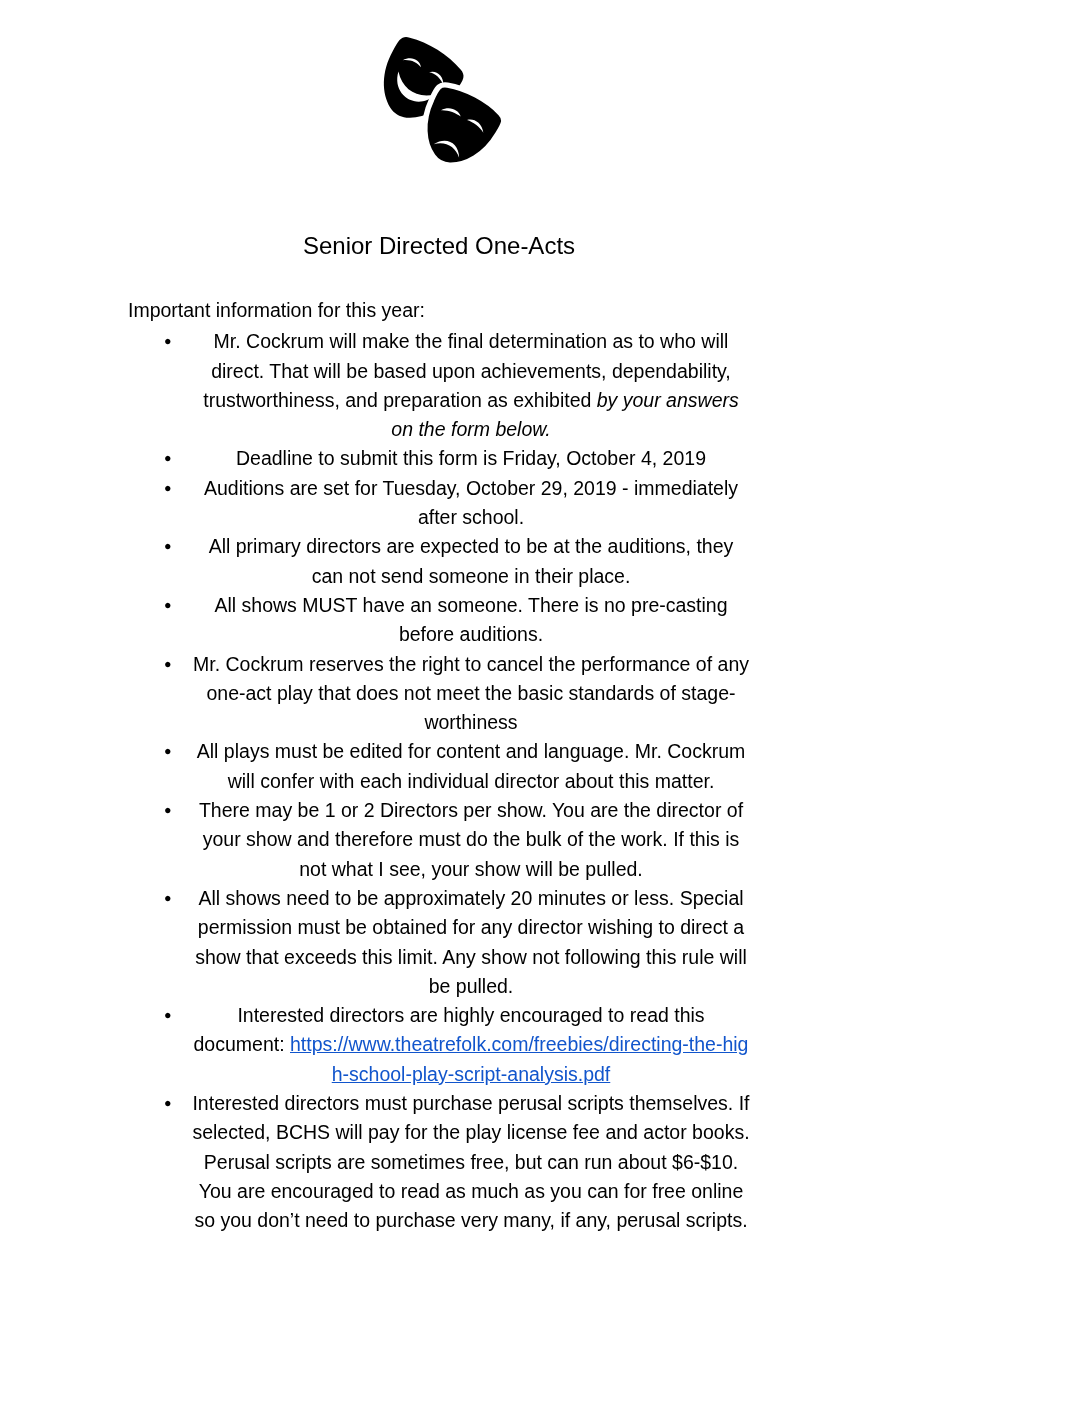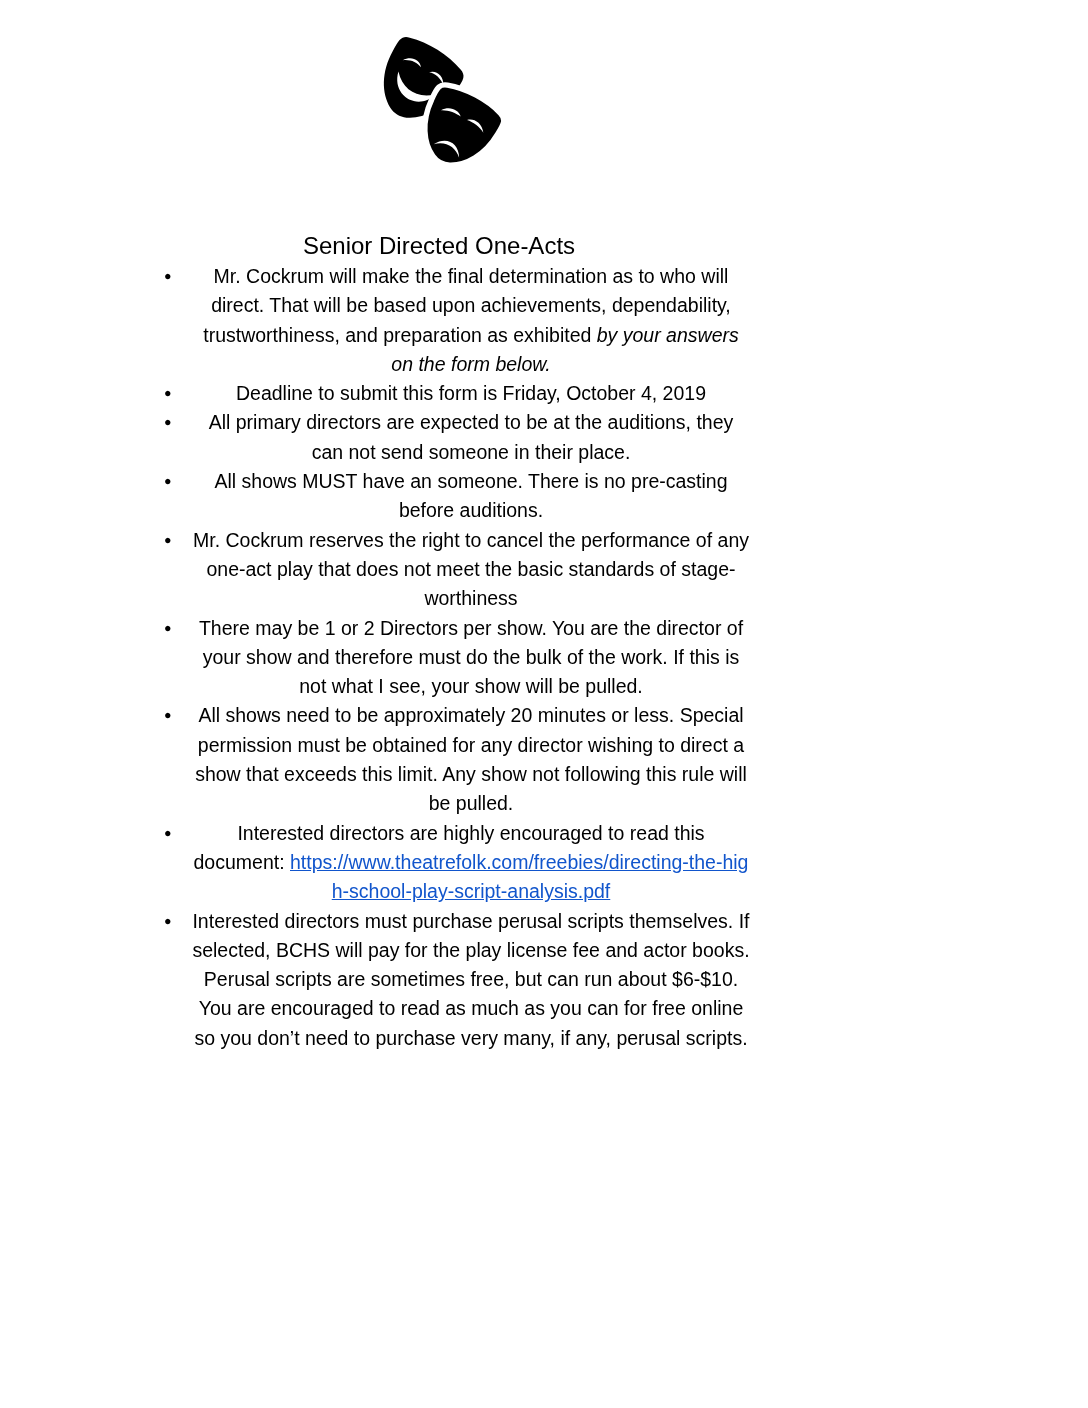--- a/index.html
+++ b/index.html
@@ -78,26 +78,29 @@
         <path d="M -50,-54 C -20,-64 20,-64 50,-54 C 62,-50 64,-44 62,-20 C 60,20 40,50 16,62 C 6,67 -6,67 -16,62 C -40,50 -60,20 -62,-20 C -64,-44 -62,-50 -50,-54 Z" fill="#000" stroke="#fff" stroke-width="9"></path>
         <path d="M -40,-12 C -30,-26 -14,-26 -6,-18 C -16,-20 -30,-18 -40,-12 Z" fill="#fff"></path>
         <path d="M 40,-12 C 30,-26 14,-26 6,-18 C 16,-20 30,-18 40,-12 Z" fill="#fff"></path>
         <path d="M -24,44 C -10,30 10,30 24,44 C 12,22 -12,22 -24,44 Z" fill="#fff"></path>
       </g>
     </svg>
   </div>
 
   <h1 class="doc-title">Senior Directed One-Acts</h1>
 
+  <p class="intro">Important information for this year:</p>
 
   <ul class="info-list">
       <li><span>Mr. Cockrum will make the final determination as to who will direct. That will be based upon achievements, dependability, trustworthiness, and preparation as exhibited </span><em>by your answers on the form below.</em></li>
       <li><span>Deadline to submit this form is Friday, October 4, 2019</span></li>
+      <li><span>Auditions are set for Tuesday, October 29, 2019 - immediately after school.</span></li>
       <li><span>All primary directors are expected to be at the auditions, they can not send someone in their place.</span></li>
       <li><span>All shows MUST have an someone. There is no pre-casting before auditions.</span></li>
       <li><span>Mr. Cockrum reserves the right to cancel the performance of any one-act play that does not meet the basic standards of stage-worthiness</span></li>
+      <li><span>All plays must be edited for content and language. Mr. Cockrum will confer with each individual director about this matter.</span></li>
       <li><span>There may be 1 or 2 Directors per show. You are the director of your show and therefore must do the bulk of the work. If this is not what I see, your show will be pulled.</span></li>
       <li><span>All shows need to be approximately 20 minutes or less. Special permission must be obtained for any director wishing to direct a show that exceeds this limit. Any show not following this rule will be pulled.</span></li>
       <li><span>Interested directors are highly encouraged to read this document: </span><a class="doc-link" href="#">https://www.theatrefolk.com/freebies/directing-the-high-school-play-script-analysis.pdf</a></li>
       <li><span>Interested directors must purchase perusal scripts themselves. If selected, BCHS will pay for the play license fee and actor books. Perusal scripts are sometimes free, but can run about $6-$10. You are encouraged to read as much as you can for free online so you don’t need to purchase very many, if any, perusal scripts.</span></li>
     </ul>
 
 </div>
 
 </body></html>

